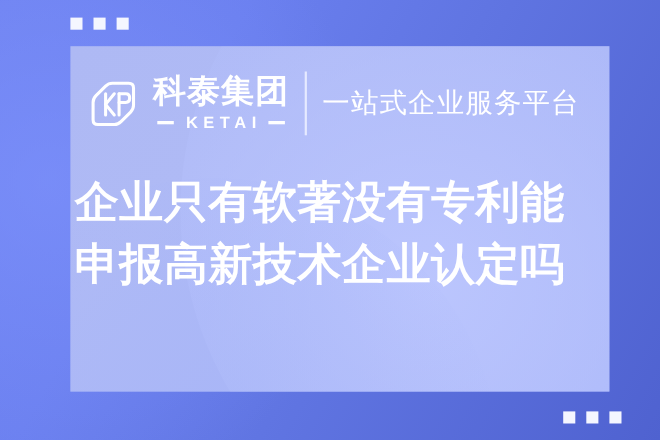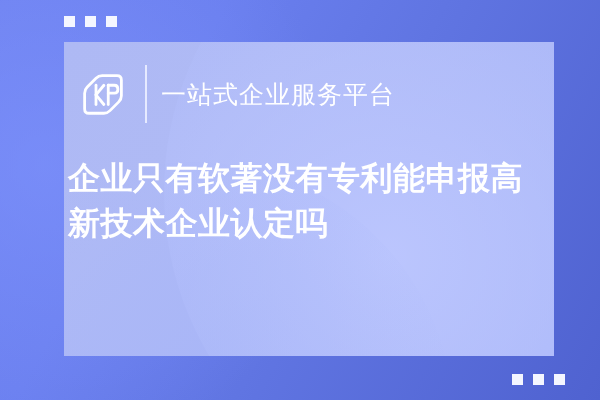--- a/index.html
+++ b/index.html
@@ -171,21 +171,21 @@
     white-space: nowrap;
   }
 
   
   .title {
     position: absolute;
     left: 4px;
     top: 114px;
     width: 478px;
     color: #FFFFFF;
-    font-size: 32px;
+    font-size: 40px;
     font-weight: bold;
     line-height: 1.42;
     letter-spacing: 0.5px;
     z-index: 4;
   }
 </style>
 </head>
 <body>
 
 <div class="stage">
@@ -210,20 +210,28 @@
         <svg class="brand-mark" viewBox="0 0 64 64" aria-hidden="true">
           <g fill="none" stroke="#FFFFFF" stroke-width="3.2" stroke-linecap="round" stroke-linejoin="round">
             <path d="M14 24 L24 14 Q27 11 31 11 L48 11 Q53 11 53 16 L53 34 Q53 38 50 41 L40 51 Q37 54 33 54 L16 54 Q11 54 11 49 L11 31 Q11 27 14 24 Z"></path>
             <path d="M24 22 L24 44"></path>
             <path d="M38 22 L38 44"></path>
             <path d="M38 22 L45 22 Q49 22 49 26.5 Q49 31 45 31 L38 31"></path>
             <path d="M24 33 L33 22"></path>
             <path d="M24 33 L33 44"></path>
           </g>
         </svg>
+        <div class="brand-words">
+          <div class="brand-cn">科泰集团</div>
+          <div class="brand-en-row">
+            <span class="brand-rule"></span>
+            <span class="brand-en">KETAI</span>
+            <span class="brand-rule"></span>
+          </div>
+        </div>
       </div>
 
       <span class="divider"></span>
 
       <div class="slogan">
         <div class="slogan-main">一站式企业服务平台</div>
       </div>
 
     </div>
 

